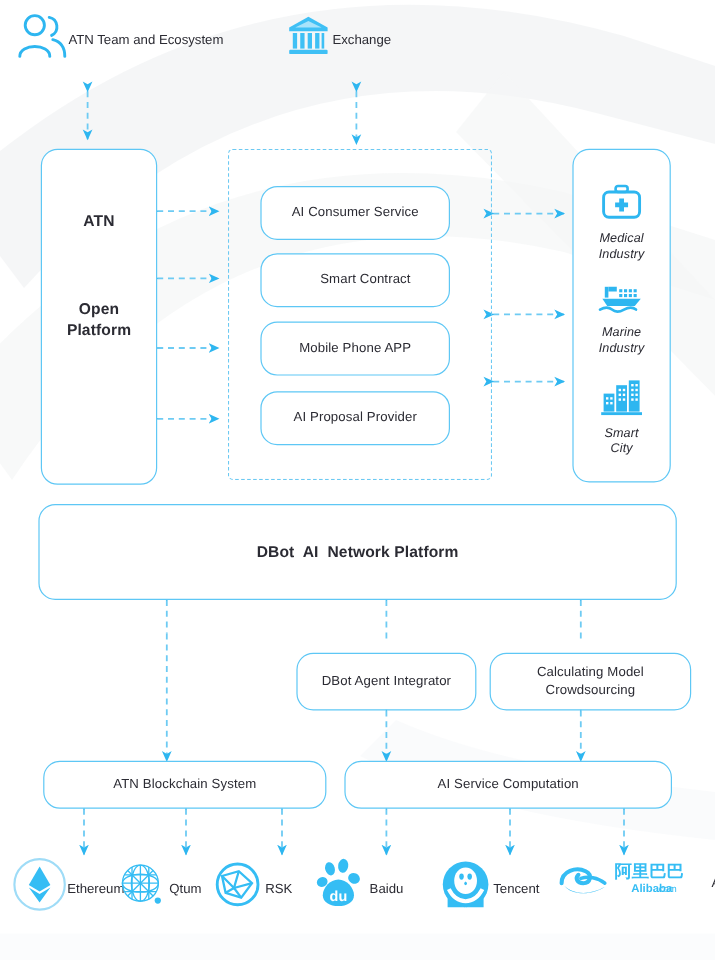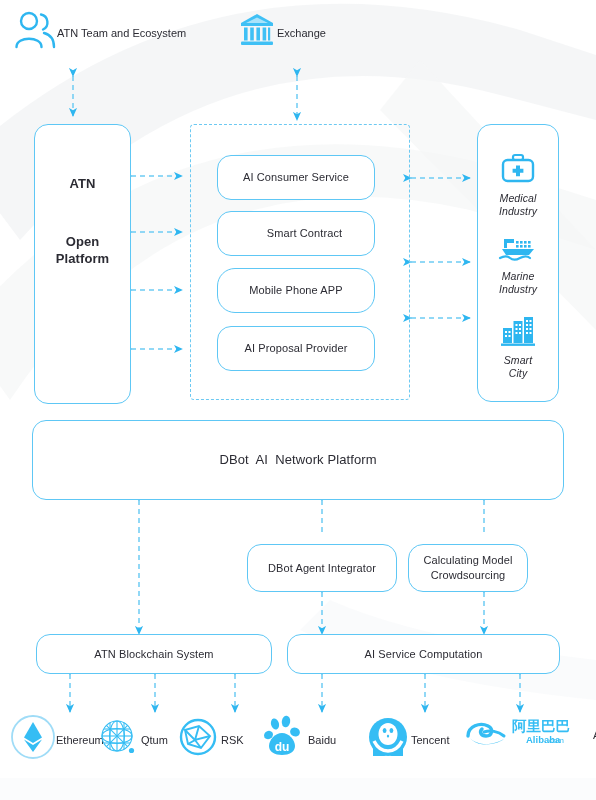--- a/index.html
+++ b/index.html
@@ -22,21 +22,21 @@
     background: #ffffff;
     display: flex;
     align-items: center;
     justify-content: center;
     text-align: center;
     color: #2b2b33;
     font-size: 11px;
     letter-spacing: .1px;
     line-height: 1.35;
   }
-  .rbox.strong { font-weight: normal; font-size: 13px; }
+  .rbox.strong { font-weight: bold; font-size: 13px; }
 
   
   .dashbox {
     position: absolute;
     border: 1.3px dashed #6cc9f2;
     border-radius: 4px;
     background: transparent;
   }
 
   
@@ -159,35 +159,35 @@
         <rect x="25.6" y="17.5" width="3.6" height="13" fill="#3fc0f5"></rect>
         <rect x="31" y="17.5" width="2.2" height="13" fill="#3fc0f5"></rect>
         <rect x="4" y="31.5" width="32" height="3.6" rx="1" fill="#3fc0f5"></rect>
       </svg>
     </span>
     <span class="cap">Exchange</span>
   </div>
 
   <div class="rbox" style="left:34px; top:124px; width:97px; height:280px; flex-direction:column; justify-content:flex-start; padding-top:50px;">
     <div style="font-weight:bold; font-size:13px;">ATN</div>
-    <div style="font-weight:bold; font-size:13px; margin-top:40px; line-height:1.35;">
+    <div style="font-weight:bold; font-size:13px; margin-top:56px; line-height:1.35;">
       <div>Open</div>
       <div>Platform</div>
     </div>
   </div>
 
   <div class="dashbox" style="left:190px; top:124px; width:220px; height:276px;"></div>
 
   <div class="rbox" style="left:217px; top:155px; width:158px; height:45px;">
     <span>AI Consumer Service</span>
   </div>
   <div class="rbox" style="left:217px; top:211px; width:158px; height:45px;padding-left:17px;">
     <span>Smart Contract</span>
   </div>
-  <div class="rbox" style="left:217px; top:268px; width:158px; height:45px;border-radius:18px;">
+  <div class="rbox" style="left:217px; top:268px; width:158px; height:45px;">
     <span>Mobile Phone APP</span>
   </div>
   <div class="rbox" style="left:217px; top:326px; width:158px; height:45px;">
     <span>AI Proposal Provider</span>
   </div>
 
   <div class="rbox" style="left:477px; top:124px; width:82px; height:278px; display:block;">
 
     <div class="ind" style="top:28px;">
       <span>
@@ -267,21 +267,21 @@
     </div>
   </div>
 
   <div class="rbox strong" style="left:32px; top:420px; width:532px; height:80px;">
     <span class="vstack-label">DBot  AI  Network Platform</span>
   </div>
 
   <div class="rbox" style="left:247px; top:544px; width:150px; height:48px;">
     <span>DBot Agent Integrator</span>
   </div>
-  <div class="rbox" style="left:408px; top:544px; width:120px; height:48px;border-radius:15px;">
+  <div class="rbox" style="left:408px; top:544px; width:168px; height:48px;">
     <span>
       
       <span>Calculating Model</span><br>
       <span>Crowdsourcing</span>
     </span>
   </div>
 
   <div class="rbox" style="left:36px; top:634px; width:236px; height:40px;align-items:center;">
     <span>ATN Blockchain System</span>
   </div>

